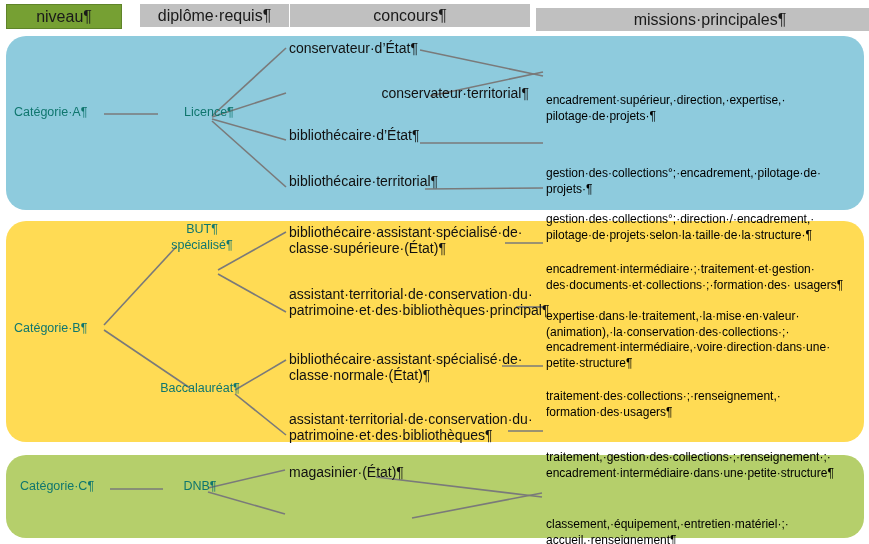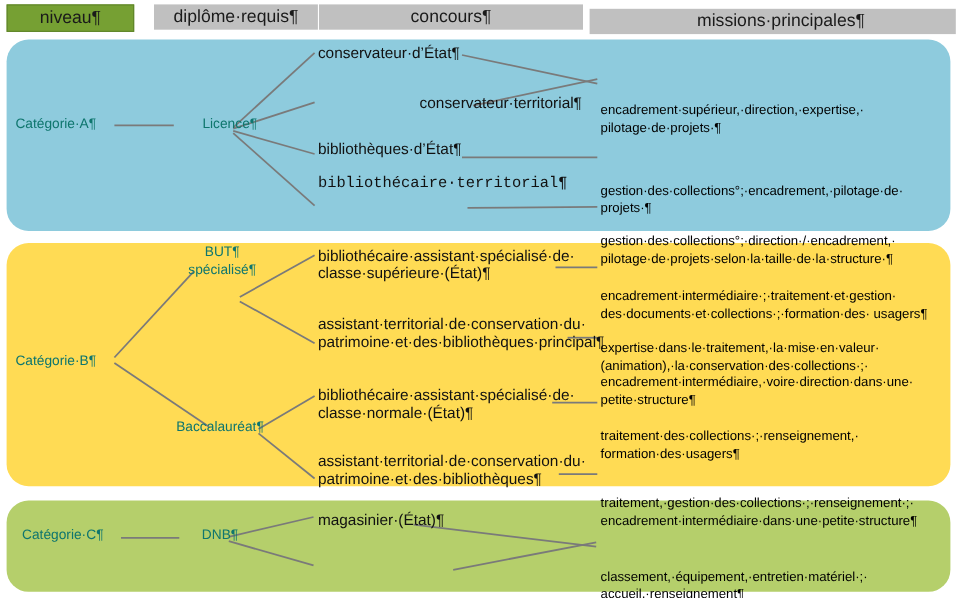--- a/index.html
+++ b/index.html
@@ -60,21 +60,21 @@
   #dip-licence{left:172px;top:105px;width:80px;margin-left:12px;}
   #dip-but{left:152px;  top:222px;width:100px;text-align:center;}
   #dip-bac{left:140px;  top:381px;width:120px;text-align:center;}
   #dip-dnb{left:165px;  top:479px;width:70px;text-align:center;}
 
   
   .conc{position:absolute;font-size:14px;line-height:15.5px;color:#111;width:240px;left:289px;}
   #c-a1{top:41px;}
   #c-a2{top:86px;text-align:right;}
   #c-a3{top:128px;}
-  #c-a4{top:160px;font-family:Liberation Mono, monospace;}
+  #c-a4{top:174px;}
   #c-b1{top:225px;}
   #c-b2{top:287px;}
   #c-b3{top:352px;}
   #c-b4{top:412px;}
   #c-c1{top:465px;}
   #c-c2{top:508px;}
 
   
   .miss{position:absolute;font-size:12px;line-height:15.5px;color:#000000;width:318px;left:546px;margin-top:38px;}
   #m-a1{top:55px;}
@@ -137,21 +137,21 @@
 
     <line x1="376" y1="477" x2="542" y2="497"></line>
     <line x1="412" y1="518" x2="542" y2="493"></line>
   </svg>
 
   <div class="node" id="cat-a">Catégorie·A¶</div>
   <div class="node" id="dip-licence">Licence¶</div>
 
   <div class="conc" id="c-a1">conservateur·d’État¶</div>
   <div class="conc" id="c-a2">conservateur·territorial¶</div>
-  <div class="conc" id="c-a3">bibliothèques·d’État¶</div>
+  <div class="conc" id="c-a3">bibliothécaire·d’État¶</div>
   <div class="conc" id="c-a4">bibliothécaire·territorial¶</div>
 
   <div class="miss" id="m-a1">encadrement·supérieur,·direction,·expertise,·
 pilotage·de·projets·¶</div>
   <div class="miss" id="m-a2">gestion·des·collections°;·encadrement,·pilotage·de·
 projets·¶</div>
   <div class="miss" id="m-a3">gestion·des·collections°;·direction·/·encadrement,·
 pilotage·de·projets·selon·la·taille·de·la·structure·¶</div>
 
   <div class="node" id="cat-b">Catégorie·B¶</div>

